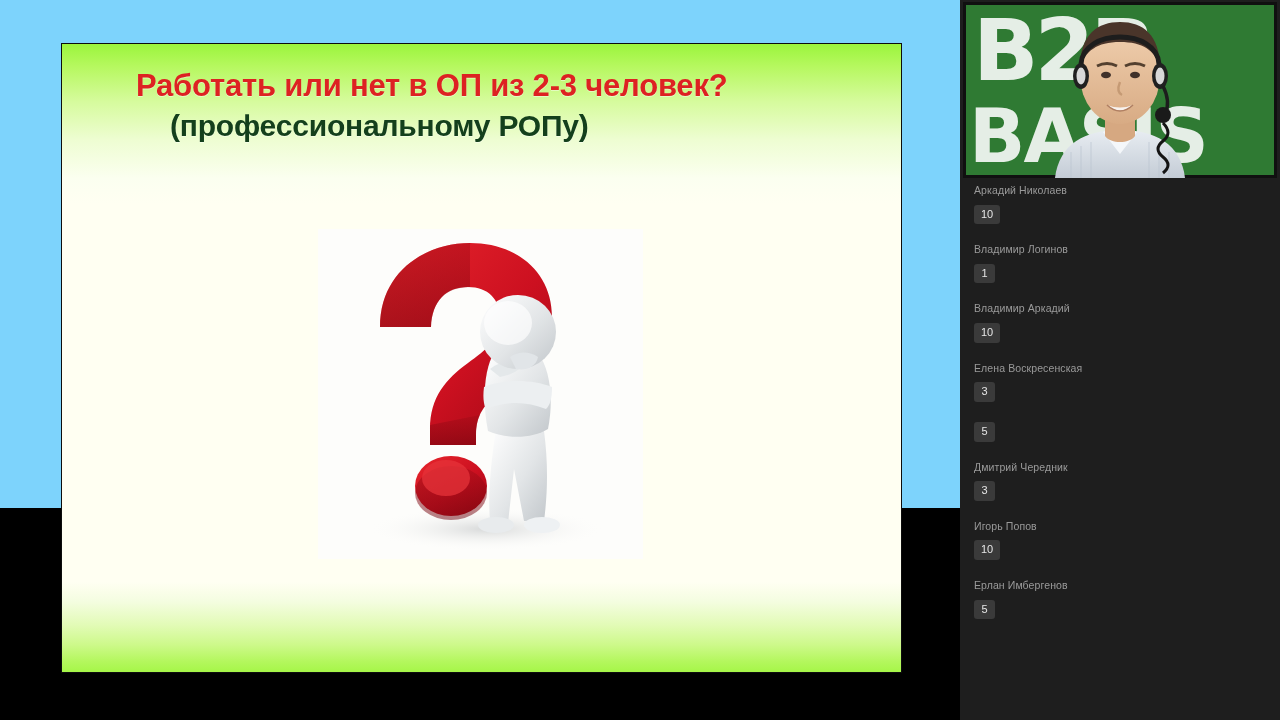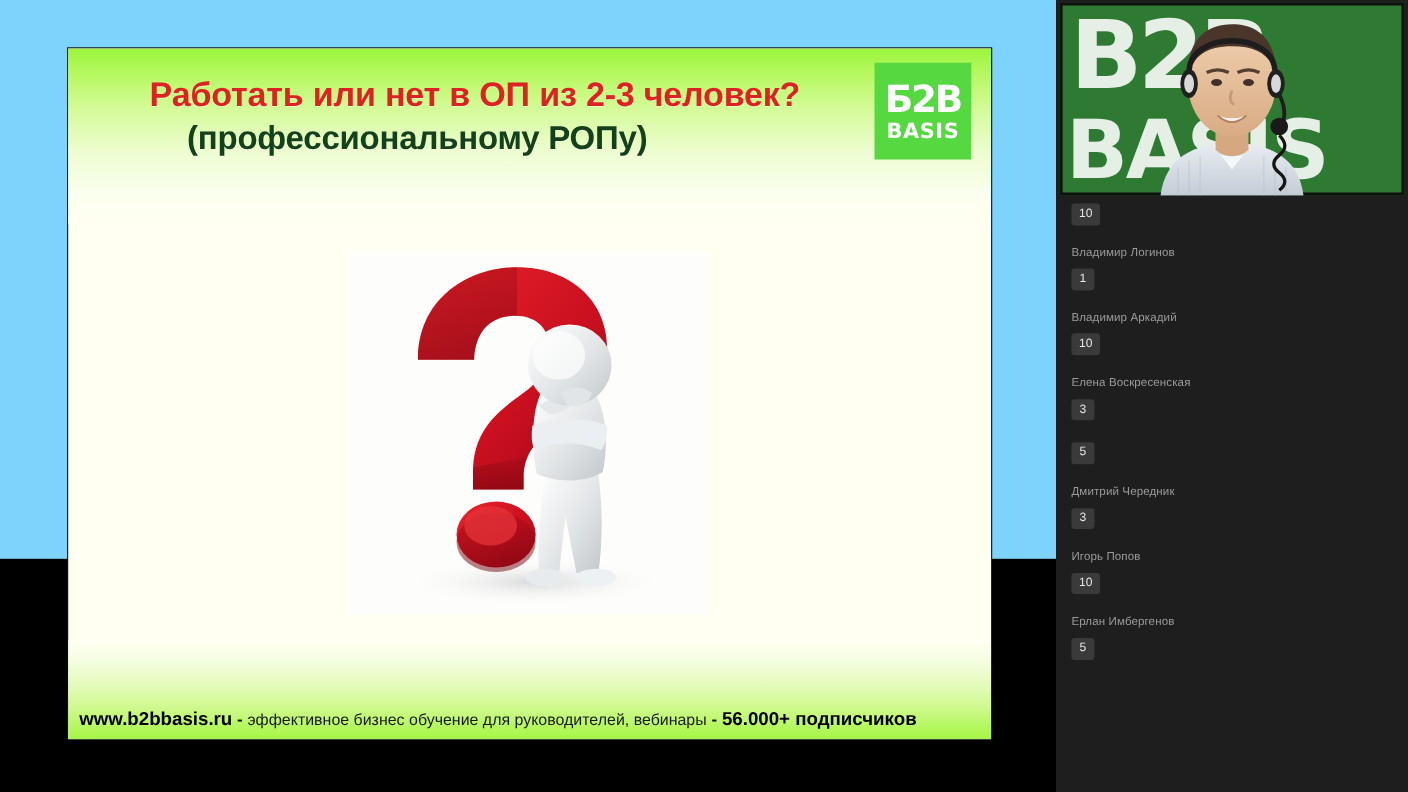--- a/index.html
+++ b/index.html
@@ -137,24 +137,20 @@
     <div id="slide">
 
       <div id="slide-top-band"></div>
       <div id="slide-bottom-band"></div>
 
       <div id="slide-title-block">
         <div id="title-line1">Работать или нет в ОП из 2-3 человек?</div>
         <div id="title-line2">(профессиональному РОПу)</div>
       </div>
 
-      <div id="slide-logo">
-        <span class="logo-b2b">Б2B</span>
-        <span class="logo-basis">BASIS</span>
-      </div>
 
       <div id="slide-art">
         <svg viewBox="0 0 325 330" xmlns="http://www.w3.org/2000/svg">
           <defs>
             <linearGradient id="qRed" x1="0" y1="0" x2="1" y2="1">
               <stop offset="0%" stop-color="#e8262c"></stop>
               <stop offset="55%" stop-color="#cc1020"></stop>
               <stop offset="100%" stop-color="#9c0814"></stop>
             </linearGradient>
             <linearGradient id="qRedDark" x1="0" y1="0" x2="0" y2="1">
@@ -199,27 +195,20 @@
                    C208 172 188 172 168 180 C165 174 165 166 166 158 Z" fill="#eceff1"></path>
           <path d="M172 140 C182 132 196 130 206 134 C202 142 192 146 182 148 Z" fill="#e4e8ea"></path>
 
           <ellipse cx="200" cy="103" rx="38" ry="37" fill="url(#figGrad)"></ellipse>
           <ellipse cx="190" cy="94" rx="24" ry="22" fill="#ffffff" opacity=".65"></ellipse>
 
           <path d="M192 128 C200 122 212 122 220 128 C218 138 208 142 198 140 Z" fill="#e1e5e8"></path>
         </svg>
       </div>
 
-      <div id="slide-footer">
-        <span class="f-site">www.b2bbasis.ru</span>
-        <span class="f-dash">-</span>
-        <span class="f-mid">эффективное бизнес обучение для руководителей, вебинары</span>
-        <span class="f-dash">-</span>
-        <span class="f-subs">56.000+ подписчиков</span>
-      </div>
 
     </div>
   </div>
 
   <div id="side">
 
     <div id="video">
       <svg viewBox="0 0 314 176" xmlns="http://www.w3.org/2000/svg">
         <defs>
           <linearGradient id="skin" x1="0" y1="0" x2="0" y2="1">
@@ -283,20 +272,21 @@
           <path d="M200 84 q8 16 2 28" stroke="#1d1d1d" stroke-width="3.4" fill="none"></path>
           <circle cx="200" cy="113" r="8" fill="#1a1a1a"></circle>
 
           <path d="M200 121 q10 10 0 18 q-10 8 0 16 q10 8 0 16" stroke="#141414" stroke-width="3" fill="none"></path>
         </g>
       </svg>
     </div>
 
     <div id="chat-list">
       <div class="chat-entry">
+        <div class="chat-name">Аркадий Николаев</div>
         <div class="chat-badge">10</div>
       </div>
       <div class="chat-entry">
         <div class="chat-name">Владимир Логинов</div>
         <div class="chat-badge">1</div>
       </div>
       <div class="chat-entry">
         <div class="chat-name">Владимир Аркадий</div>
         <div class="chat-badge">10</div>
       </div>

